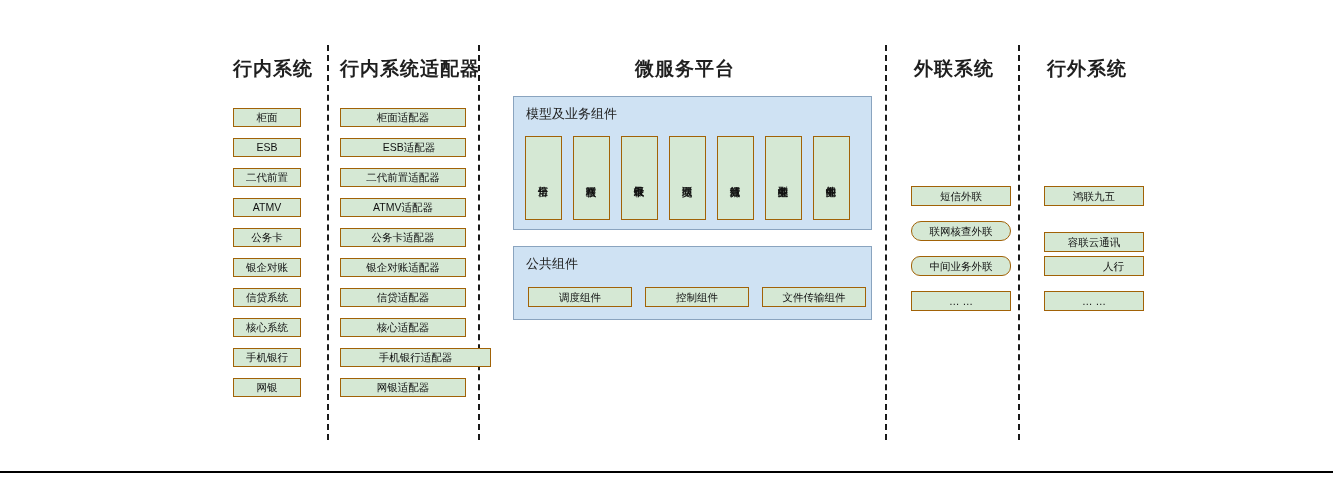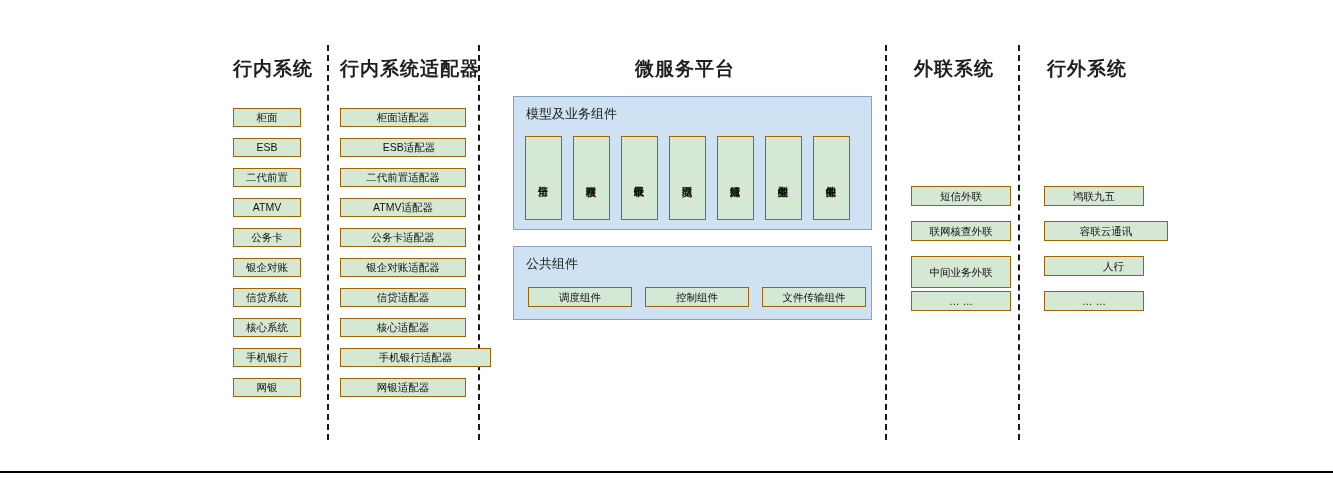--- a/index.html
+++ b/index.html
@@ -93,22 +93,22 @@
       <div class="node vert" style="left: 11px; top: 39px; width: 37px; height: 84px;">短信平台</div>
       <div class="node vert" style="left: 59px; top: 39px; width: 37px; height: 84px;">联网核查</div>
       <div class="node vert" style="left: 107px; top: 39px; width: 37px; height: 84px;">银联及银行卡</div>
       <div class="node vert" style="left: 155px; top: 39px; width: 37px; height: 84px;">同城票交</div>
       <div class="node vert" style="left: 203px; top: 39px; width: 37px; height: 84px;">城商行清算</div>
       <div class="node vert" style="left: 251px; top: 39px; width: 37px; height: 84px;">中间业务模型</div>
       <div class="node vert" style="left: 299px; top: 39px; width: 37px; height: 84px;">中间业务组件</div>
     </div>
     <div class="col-header" style="left: 895px; top: 56px; width: 118px;">外联系统</div>
     <div class="node" style="left: 911px; top: 186px; width: 100px; height: 20px;">短信外联</div>
-    <div class="node" style="left: 911px; top: 221px; width: 100px; height: 20px;">联网核查外联</div>
-    <div class="node" style="left: 911px; top: 256px; width: 100px; height: 32px;">中间业务外联</div>
+    <div class="node" style="left: 911px; top: 221px; width: 100px; height: 20px; border-radius: 10px;">联网核查外联</div>
+    <div class="node" style="left: 911px; top: 256px; width: 100px; height: 20px; border-radius: 9px;">中间业务外联</div>
     <div class="node" style="left: 911px; top: 291px; width: 100px; height: 20px;">… …</div>
     <div class="col-header" style="left: 1028px; top: 56px; width: 118px;">行外系统</div>
     <div class="node" style="left: 1044px; top: 186px; width: 100px; height: 20px;">鸿联九五</div>
-    <div class="node" style="left: 1044px; top: 221px; width: 124px; height: 20px;">容联云通讯</div>
+    <div class="node" style="left: 1044px; top: 232px; width: 100px; height: 20px;">容联云通讯</div>
     <div class="node" style="left: 1044px; top: 256px; width: 100px; height: 20px; padding-left: 39px;">人行</div>
     <div class="node" style="left: 1044px; top: 291px; width: 100px; height: 20px;">… …</div>
     <div class="bottom-rule" style="top: 471px;"></div>
   </div>
 
 </body></html>

